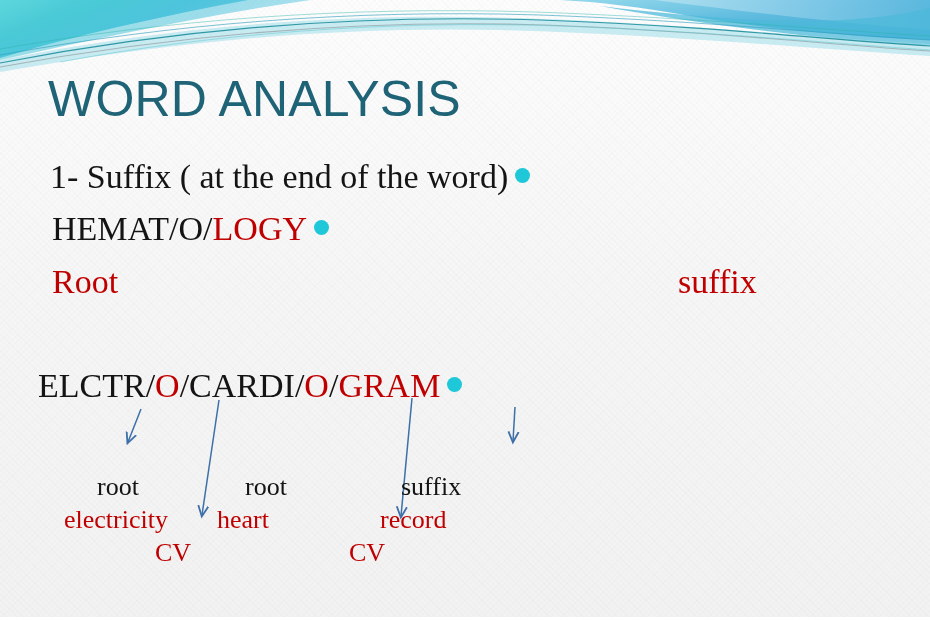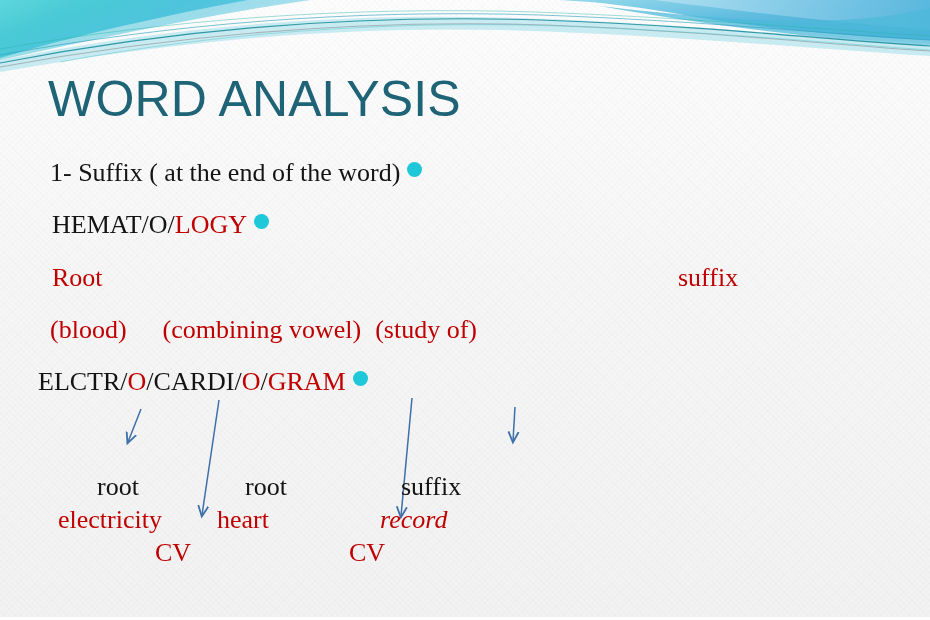--- a/index.html
+++ b/index.html
@@ -48,21 +48,21 @@
     font-size: 50px;
     line-height: 1.0;
     letter-spacing: 0.2px;
     white-space: nowrap;
   }
 
   .line {
     position: absolute;
     white-space: nowrap;
     font-family: "Liberation Serif", serif;
-    font-size: 26px;
+    font-size: 34px;
     line-height: 1;
   }
 
   .blk { color: #141414; }
   .red { color: #c00000; }
 
   .bullet {
     display: inline-block;
     width: 15px;
     height: 15px;
@@ -94,23 +94,23 @@
     position: absolute;
     white-space: nowrap;
     font-family: "Liberation Serif", serif;
     font-size: 26px;
     line-height: 1;
   }
 
   #lbl-root1    { left: 97px;  top: 474px; color: #141414; }
   #lbl-root2    { left: 245px; top: 474px; color: #141414; }
   #lbl-suffix2  { left: 401px; top: 474px; color: #141414; }
-  #lbl-elec     { left: 58px;  top: 507px; color: #c00000; }
+  #lbl-elec     { left: 64px;  top: 507px; color: #c00000; }
   #lbl-heart    { left: 217px; top: 507px; color: #c00000; }
-  #lbl-record   { left: 380px; top: 507px; color: #c00000; font-style: italic; }
+  #lbl-record   { left: 380px; top: 507px; color: #c00000; }
   #lbl-cv1      { left: 155px; top: 540px; color: #c00000; }
   #lbl-cv2      { left: 349px; top: 540px; color: #c00000; }
 </style>
 </head>
 <body>
 
 <div id="slide">
 
   <div id="texture"></div>
 
@@ -164,23 +164,20 @@
     <span class="blk">HEMAT/O/</span><span class="red">LOGY</span><span class="bullet" style="background:#1ec8d8"></span>
   </div>
 
   <div class="line red" id="line3">
     <span>Root</span>
   </div>
   <div class="line red" id="line3b">
     <span>suffix</span>
   </div>
 
-  <div class="line red" id="line4">
-    <span>(blood)</span><span class="gapsm"></span><span>(combining vowel)</span><span class="gapxs"></span><span>(study  of)</span>
-  </div>
 
   <div class="line" id="line5">
     <span class="blk">ELCTR/</span><span class="red">O</span><span class="blk">/CARDI/</span><span class="red">O</span><span class="blk">/</span><span class="red">GRAM</span><span class="bullet" style="background:#1ec8d8"></span>
   </div>
 
   <svg id="arrows" viewBox="0 0 930 620">
     <defs>
       <marker id="ah" markerWidth="9" markerHeight="9" refX="6.2" refY="4" orient="auto" markerUnits="strokeWidth">
         <path d="M0,0.6 L7.2,4 L0,7.4" fill="none" stroke="#3d6fa8" stroke-width="1.2"></path>
       </marker>

